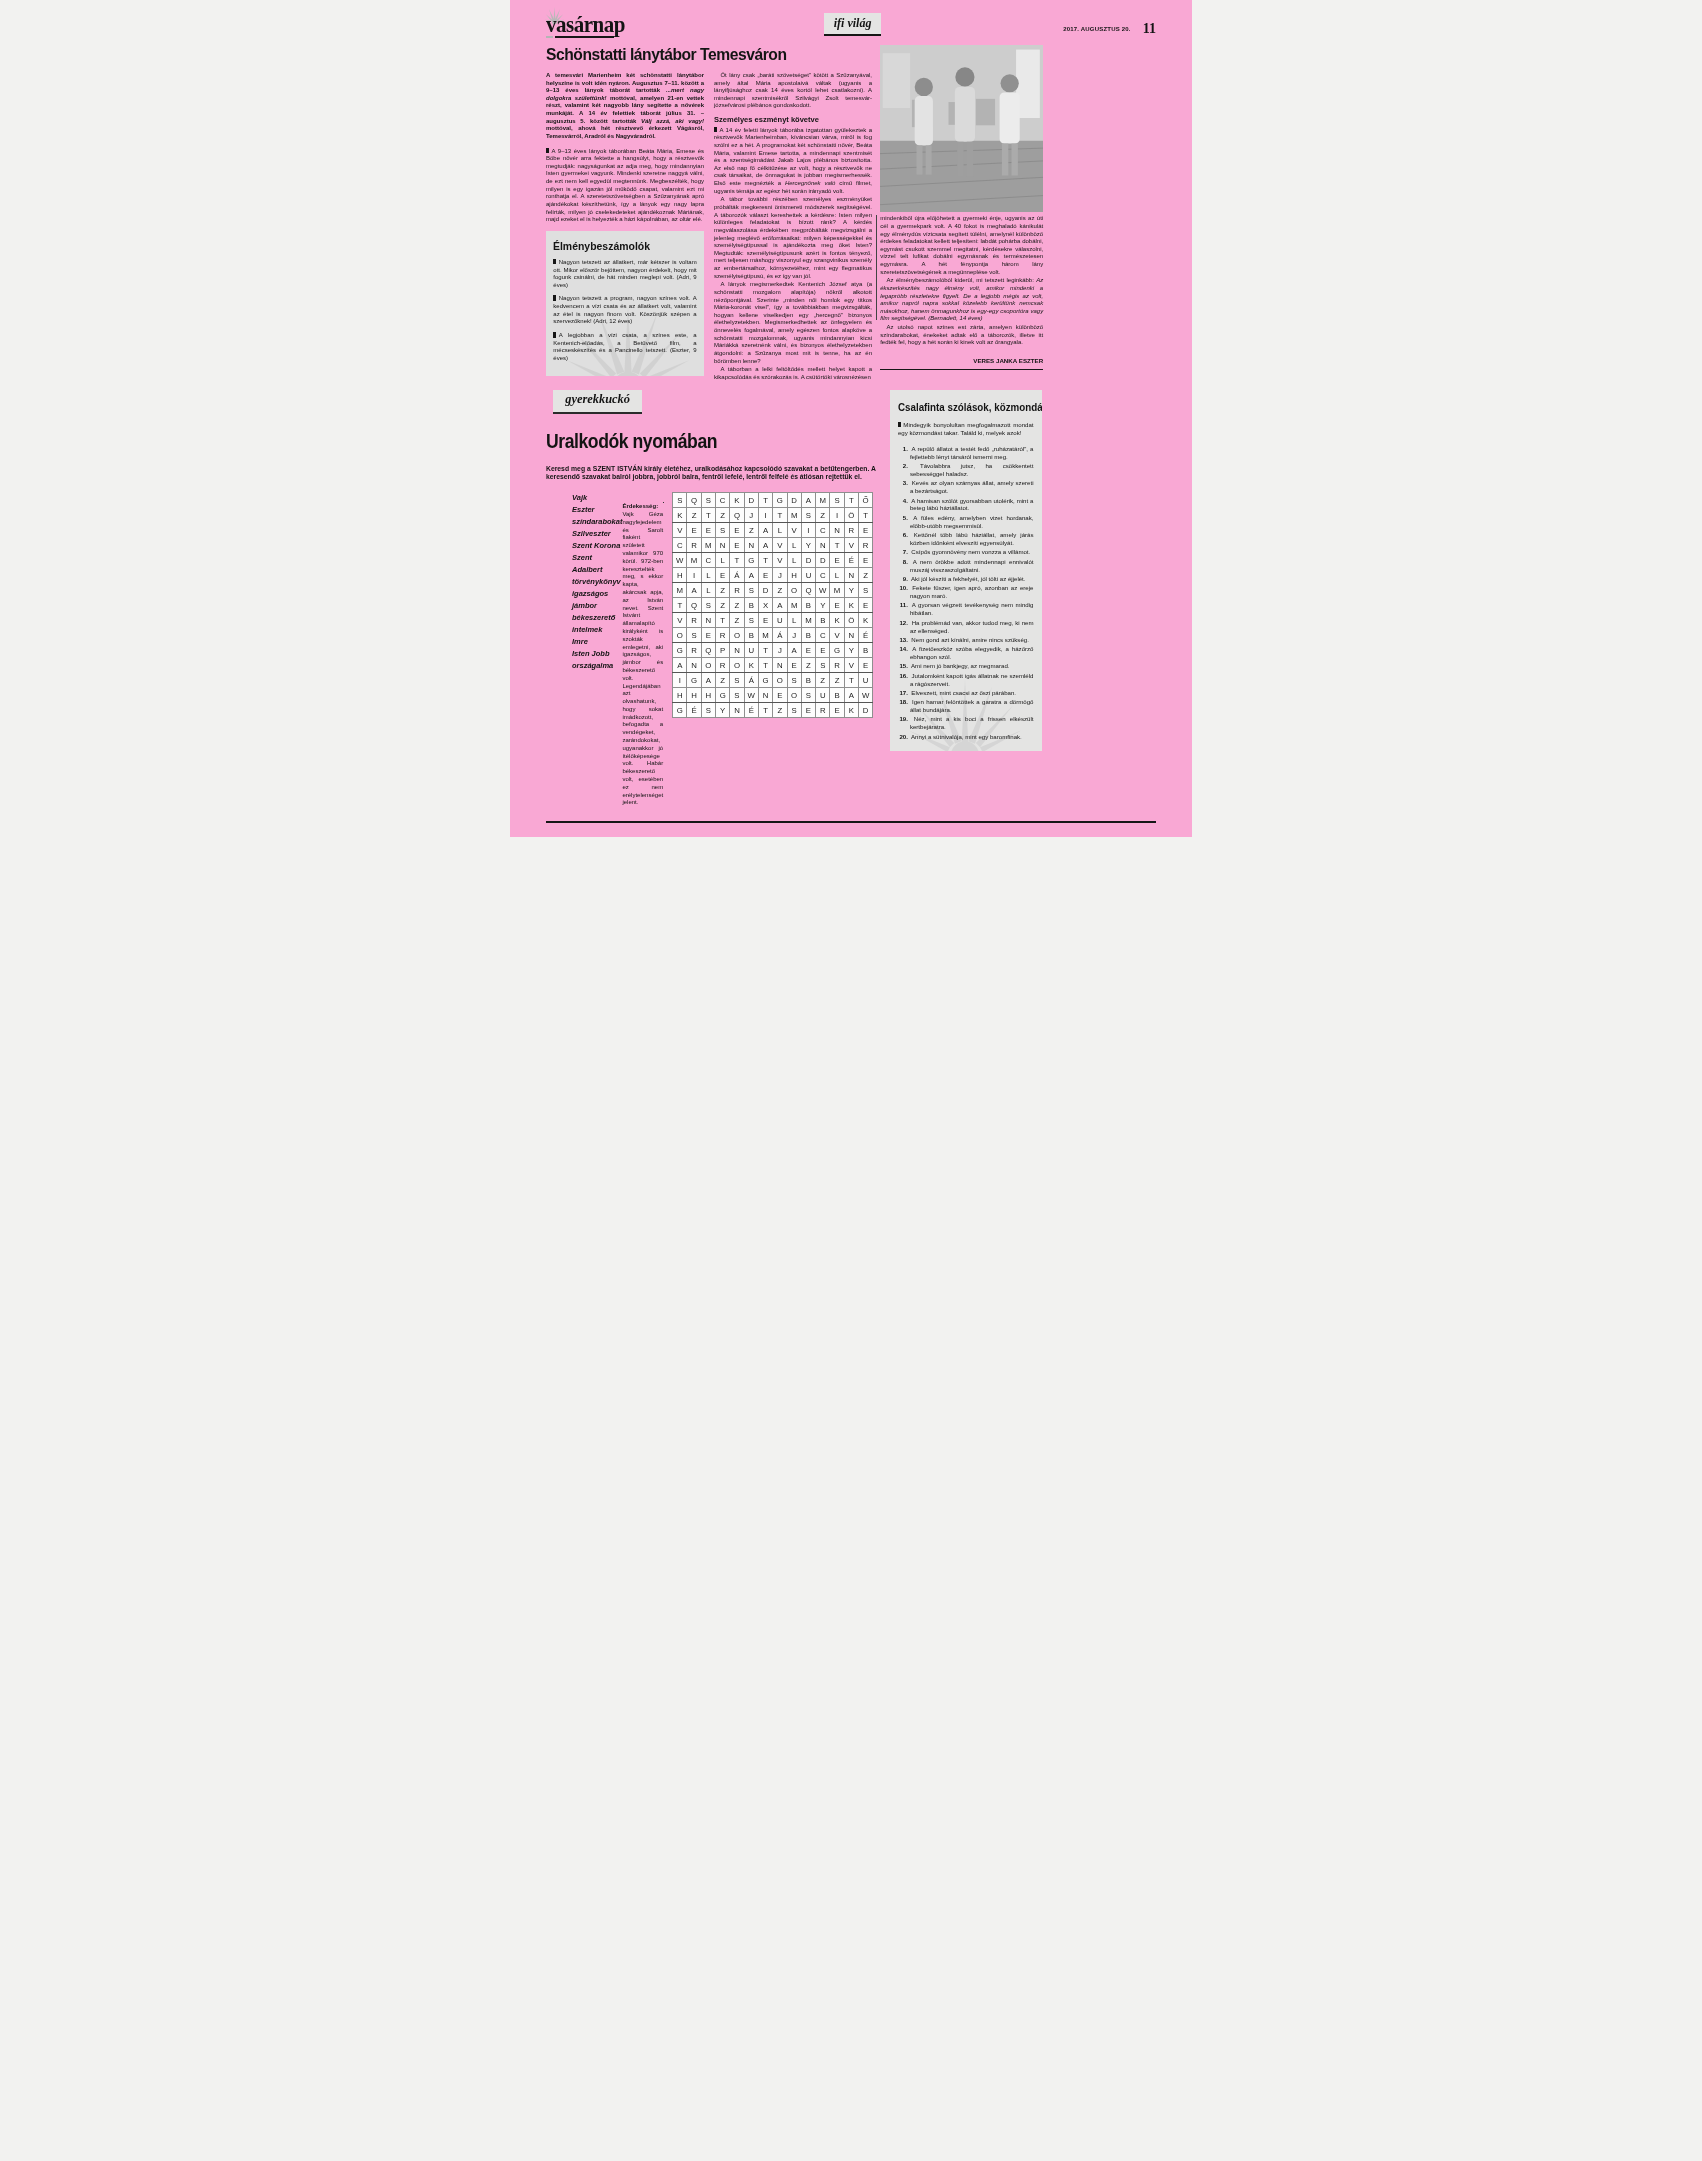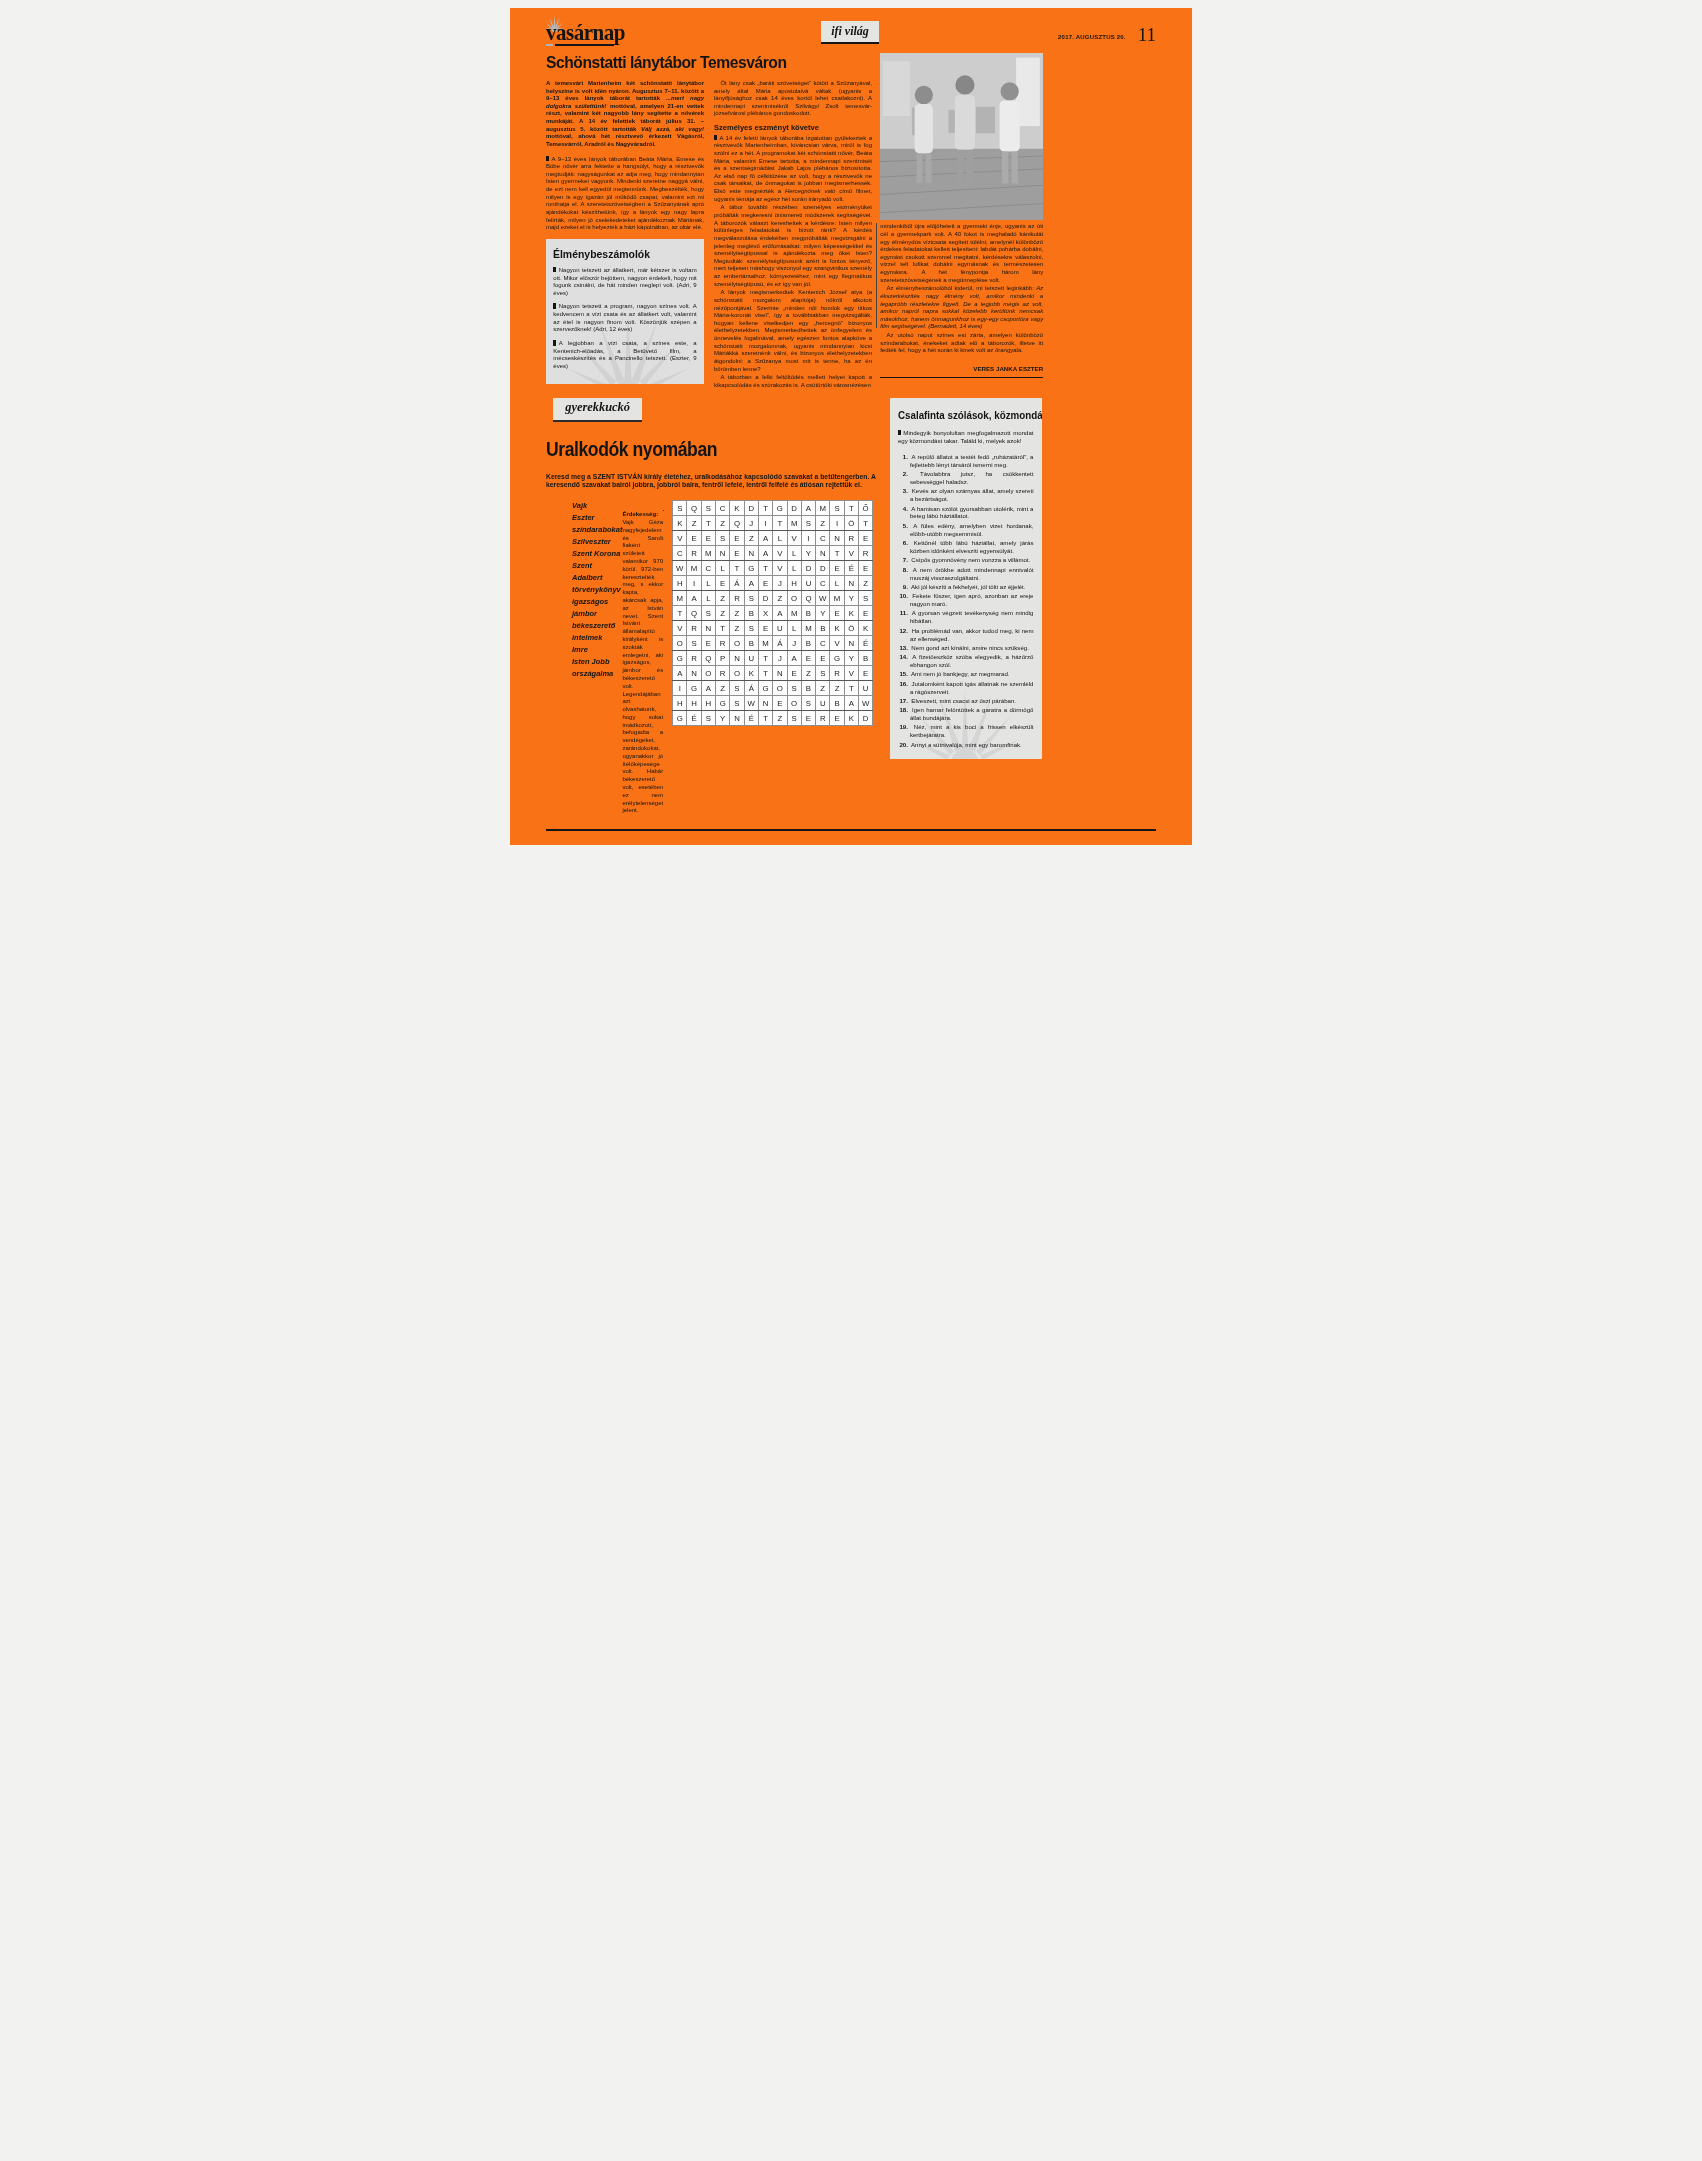--- a/index.html
+++ b/index.html
@@ -1,34 +1,34 @@
 <!DOCTYPE html>
 <html lang="hu" style="font-size:7.3px"><head>
 <meta charset="utf-8">
 <title>vasárnap – ifi világ</title>
 <style>
   html,body{margin:0;padding:0;background:#f2f2f0;}
-  .sheet{width:682px;min-height:721px;margin:8px auto;background:#f97316;color:#141414;
+  .sheet{width:682px;min-height:721px;margin:0 auto;background:#f9a8d4;color:#141414;
          font-family:"Liberation Sans",sans-serif;position:relative;padding:8.2px 36px 13.7px 36px;box-sizing:border-box;}
   
   .pagehead{display:flex;align-items:flex-end;justify-content:space-between;height:30px;margin-bottom:6.4px;}
   .masthead{position:relative;width:96px;}
   .masthead .logo-text{font-family:"Liberation Serif",serif;font-weight:700;font-size:21px;line-height:1;
                        letter-spacing:-0.5px;transform:scaleY(1.08);display:inline-block;}
   .masthead .sunrays{position:absolute;left:-0.9px;top:-7.3px;}
   .masthead .rule{display:flex;margin-top:0.9px;align-items:center;}
   .masthead .rule .chip{width:7.3px;height:2.7px;background:#b5b5b5;margin-right:1.4px;}
   .masthead .rule .bar{width:59px;height:2.7px;background:#161616;}
   .section-box{background:#e4e4e3;border-bottom:2.3px solid #161616;padding:2.7px 10px 3.7px;margin-bottom:1.8px;}
   .section-box .section-name{font-family:"Liberation Serif",serif;font-style:italic;font-weight:700;font-size:12px;}
   .head-right{display:flex;align-items:flex-end;gap:12px;}
   .pagedate{font-size:6px;font-weight:700;letter-spacing:0.2px;margin-bottom:6.4px;}
   .pagenum{text-align:center;margin-bottom:0.9px;}
   .pagenum .bar{width:20px;height:3.2px;background:#ababab;}
-  .pagenum .num{font-family:"Liberation Serif",serif;font-size:19px;font-weight:400;line-height:1.05;display:block;padding:0.5px 0;}
+  .pagenum .num{font-family:"Liberation Serif",serif;font-size:14px;font-weight:700;line-height:1.05;display:block;padding:0.5px 0;}
   
   .article{display:flex;gap:8.2px;}
   .article-left{width:326px;}
   .article-title{font-size:17px;font-weight:800;letter-spacing:-0.5px;margin:0.9px 0 6.4px;
                  transform:scaleX(.92);transform-origin:left;white-space:nowrap;}
   .cols{display:flex;gap:10px;}
   .col{width:158px;font-size:6px;line-height:1.275;text-align:justify;}
   .col p{margin:0 0 0;}
   .col p + p{margin-top:0.9px;}
   .lead{font-weight:700;}

